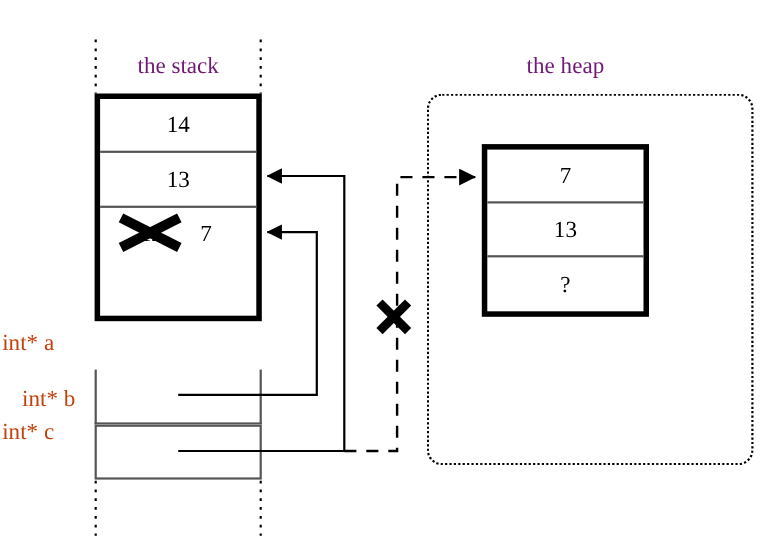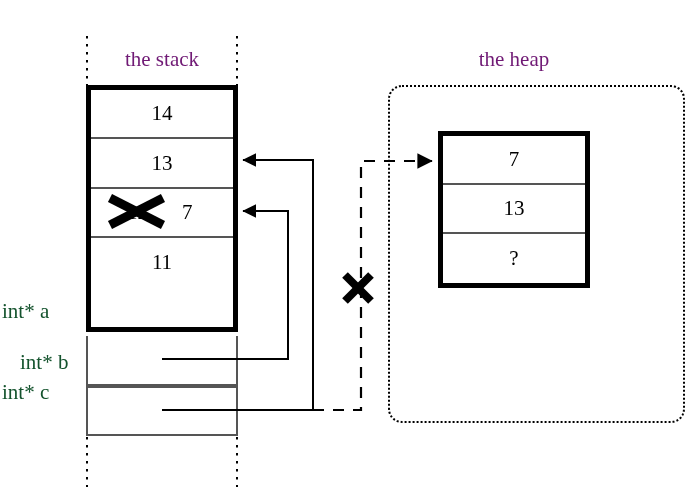--- a/index.html
+++ b/index.html
@@ -16,21 +16,21 @@
     color:#701a75;
     white-space:nowrap;
     text-align:center;
     margin-top:45px;
   }
   #title-stack{left:86px;top:2px;width:152px;}
   #title-heap{left:438px;top:2px;width:152px;}
 
   
   #stack-frame{
-    position:absolute;left:86px;top:85px;width:152px;height:247px;
+    position:absolute;left:86px;top:85px;width:152px;height:207px;
     border:5px solid #000;
     box-sizing:border-box;
     background:#fff;
   }
   .cell{
     position:relative;
     height:49.4px;
     border-bottom:2px solid #555;
     box-sizing:border-box;
     display:flex;align-items:center;justify-content:center;
@@ -44,21 +44,21 @@
     border:2px solid #555;
     box-sizing:border-box;
     background:#fff;
   }
   #thin-cell-b{top:336px;border-top:none;}
   #thin-cell-c{top:386px;}
 
   
   .var-label{
     position:absolute;
-    font-size:21px;color:#14532d;white-space:nowrap;
+    font-size:21px;color:#c2410c;white-space:nowrap;
     text-align:left;
   }
   #label-a{left:2px;top:299px;}
   #label-b{left:20px;top:350px;}
   #label-c{left:2px;top:380px;}
 
   
   #heap-region{
     position:absolute;left:388px;top:85px;width:297px;height:338px;
     border:2px dotted #000;
@@ -110,21 +110,20 @@
 
   <div id="stack-frame">
     <div class="cell">14</div>
     <div class="cell">13</div>
     <div class="cell">
       <div class="cell-overwrite">
         <span id="old-value">12</span>
         <span id="new-value">7</span>
       </div>
     </div>
-    <div class="cell">11</div>
   </div>
 
   <div class="thin-cell" id="thin-cell-b"></div>
   <div class="thin-cell" id="thin-cell-c"></div>
 
   <div class="var-label" id="label-a">int* a</div>
   <div class="var-label" id="label-b">int* b</div>
   <div class="var-label" id="label-c">int* c</div>
 
   <div id="heap-region"></div>

